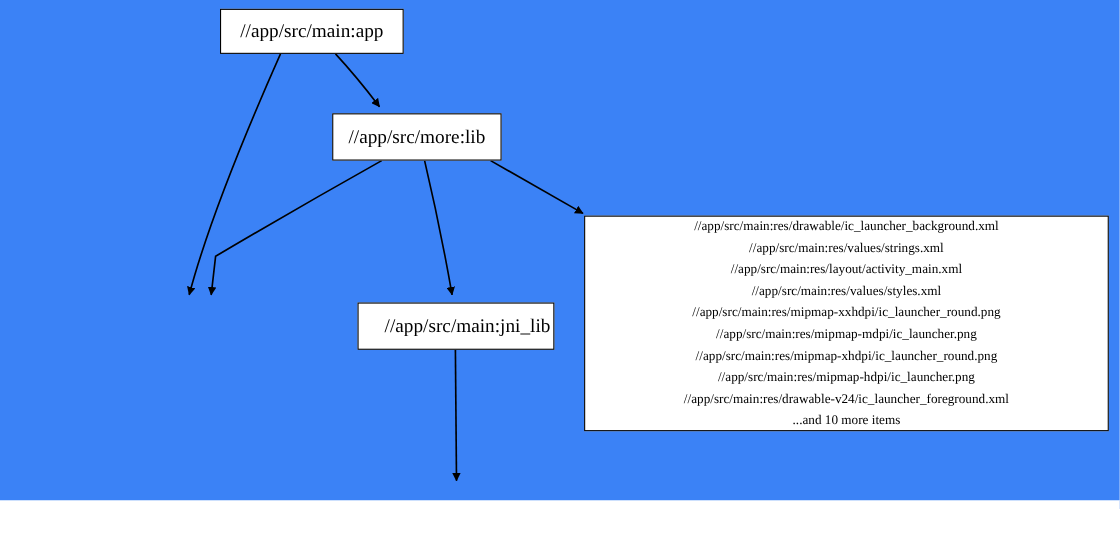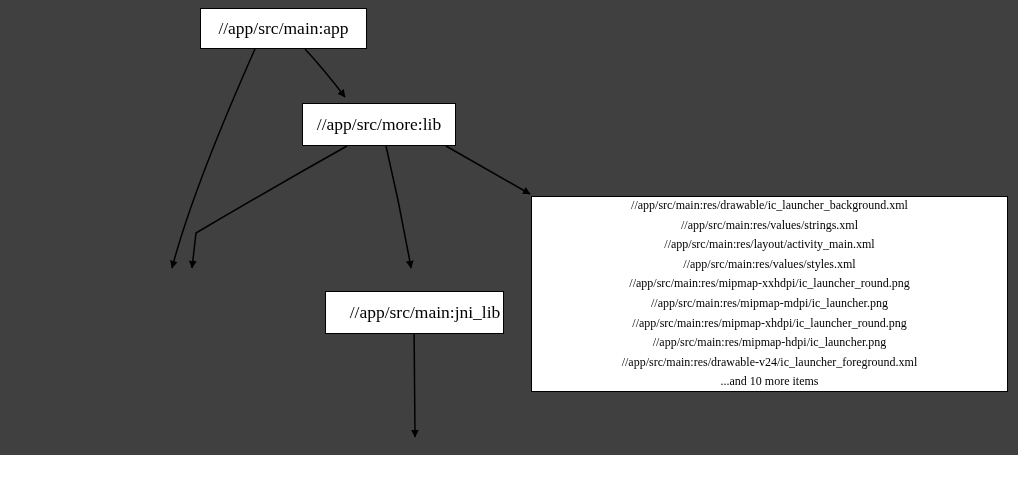--- a/index.html
+++ b/index.html
@@ -4,21 +4,21 @@
 <style>
   html, body {
     margin: 0;
     padding: 0;
     background: #ffffff;
   }
   #canvas {
     position: relative;
     width: 1018px;
     height: 455px;
-    background: #404040;
+    background: #3b82f6;
     overflow: hidden;
     font-family: "Liberation Serif", "DejaVu Serif", serif;
   }
   #edge-layer {
     position: absolute;
     left: 0;
     top: 0;
     width: 1018px;
     height: 496px;
     pointer-events: none;
@@ -84,21 +84,21 @@
 
   <div class="node n-single" style="left:200px; top:8px; width:167px; height:41px;">
     <span class="node-label">//app/src/main:app</span>
   </div>
 
   <div class="node n-single" style="left:302px; top:103px; width:154px; height:43px;">
     <span class="node-label">//app/src/more:lib</span>
   </div>
 
 
-  <div class="node n-single" style="left:325px; top:291px; width:179px; height:43px;padding-left:21px;">
+  <div class="node n-single" style="left:325px; top:275px; width:179px; height:43px;padding-left:21px;">
     <span class="node-label">//app/src/main:jni_lib</span>
   </div>
 
   <div class="node n-multi" style="left:531px; top:196px; width:477px; height:196px;">
     <span class="node-label">//app/src/main:res/drawable/ic_launcher_background.xml
 //app/src/main:res/values/strings.xml
 //app/src/main:res/layout/activity_main.xml
 //app/src/main:res/values/styles.xml
 //app/src/main:res/mipmap-xxhdpi/ic_launcher_round.png
 //app/src/main:res/mipmap-mdpi/ic_launcher.png

